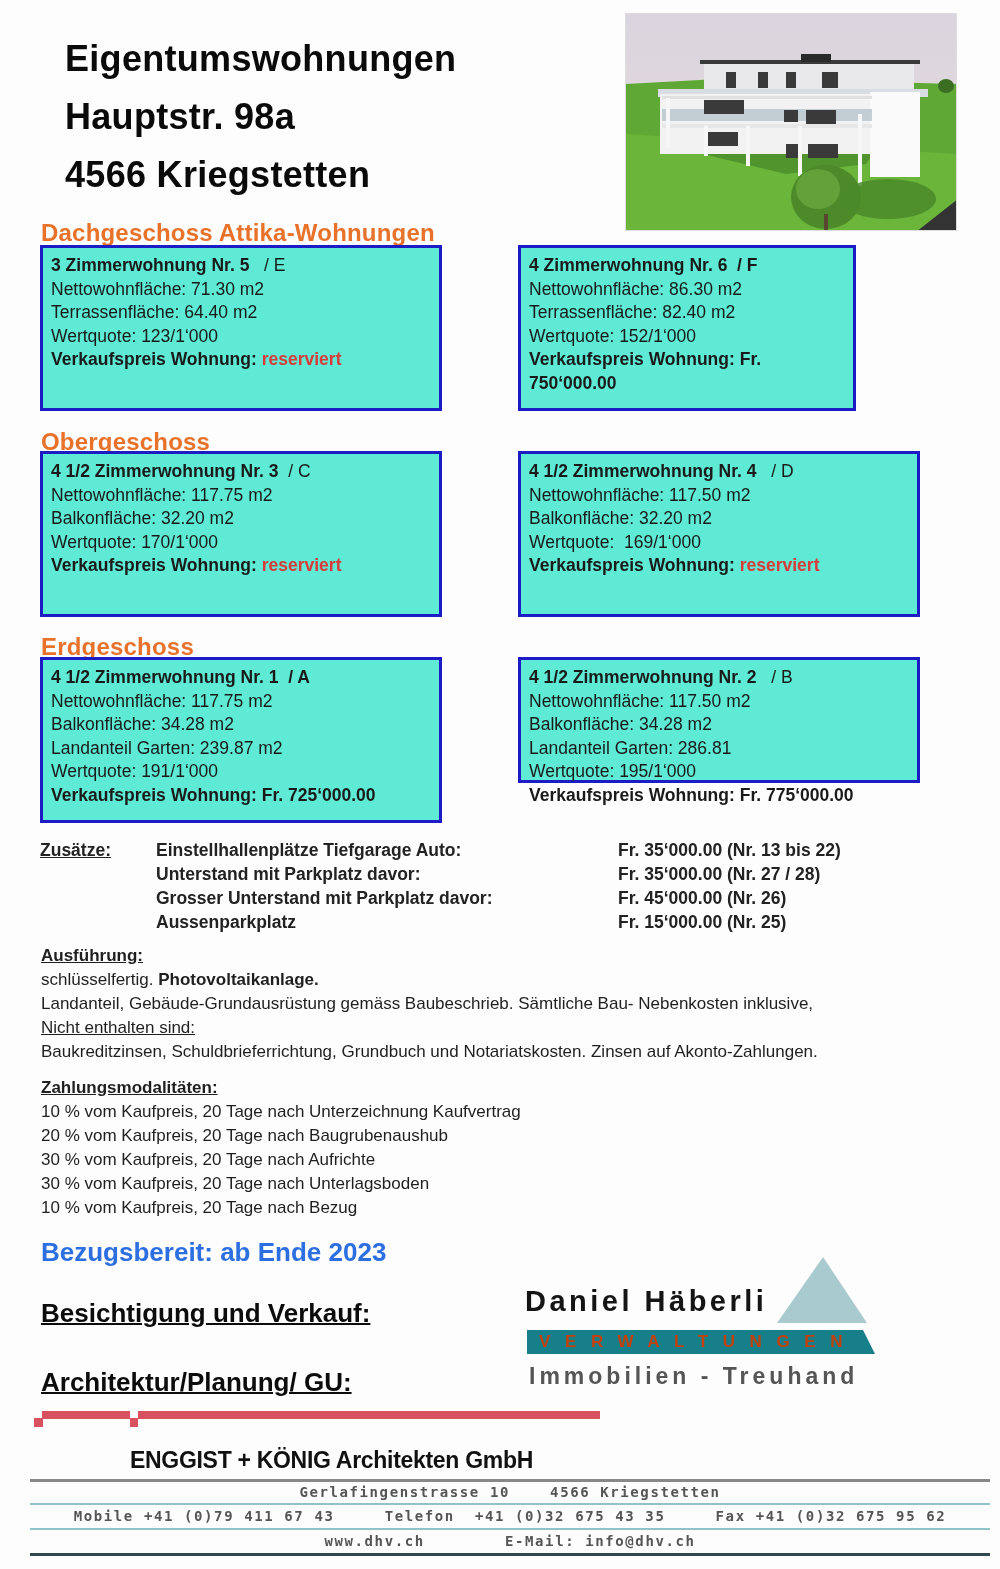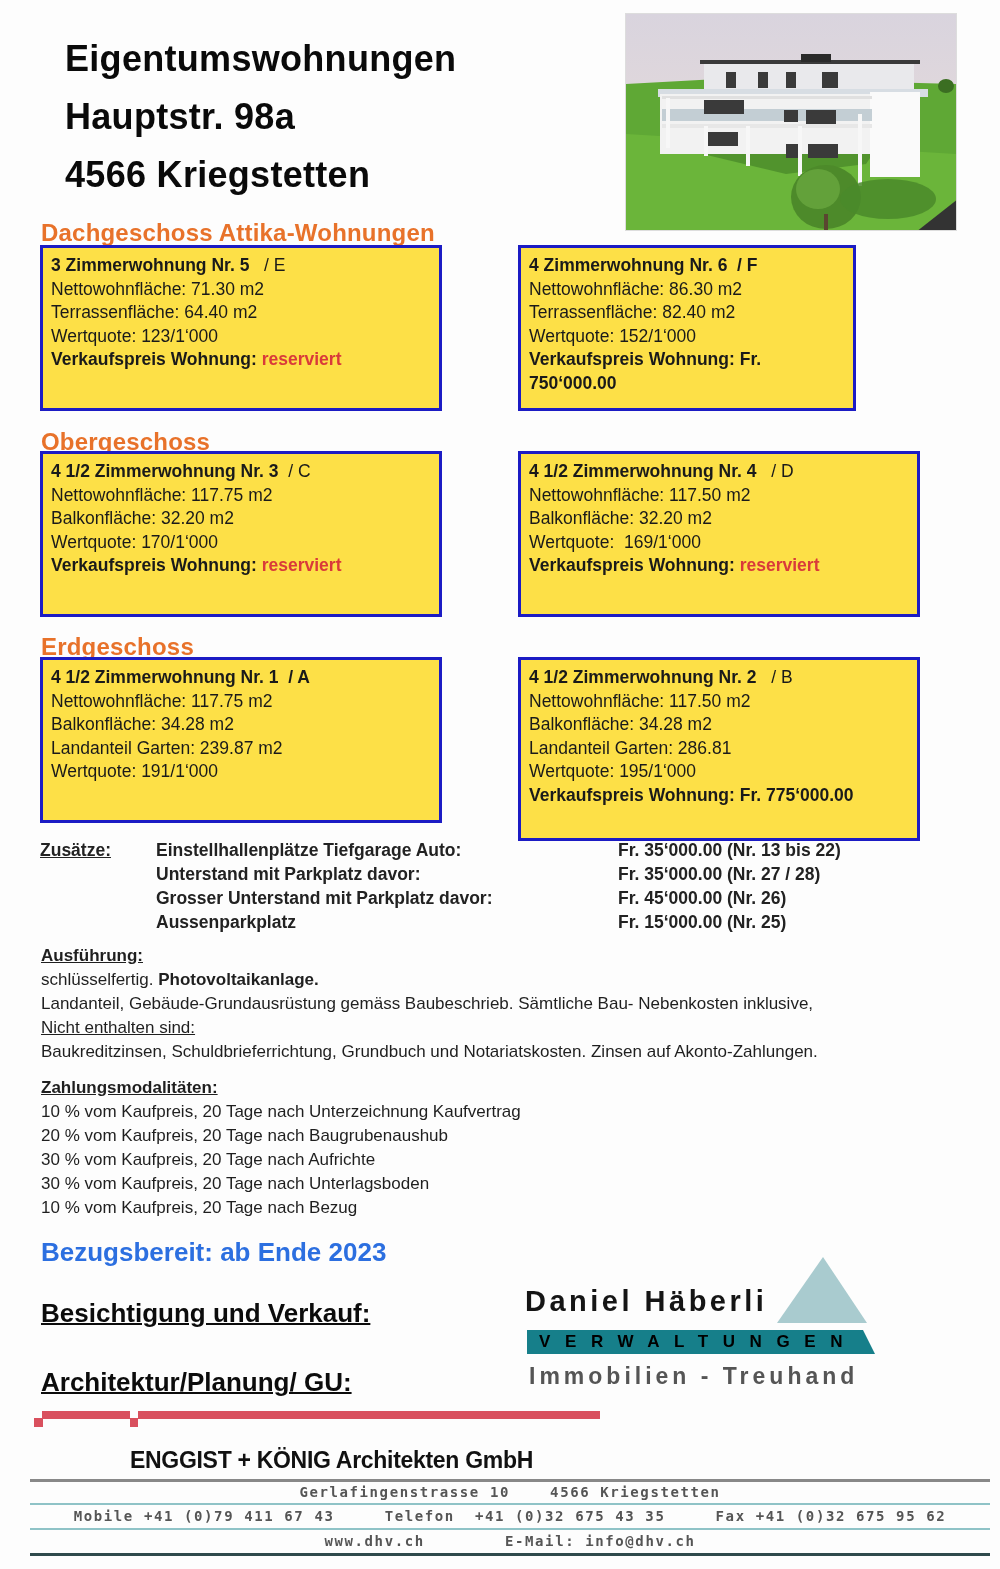--- a/index.html
+++ b/index.html
@@ -6,21 +6,21 @@
   html, body { width: 1000px; height: 1569px; background: #fdfdfd; overflow: hidden; }
   body { position: relative; font-family: "Liberation Sans", sans-serif; color: #1a1a1a; }
 
   .title { position: absolute; left: 44px; top: 30px; font-weight: bold; font-size: 36px; line-height: 58px; color: #0a0a0a; letter-spacing: 0.3px; margin-left: 21px; }
   .title div { height: 58px; }
 
   .photo { position: absolute; left: 625px; top: 13px; width: 332px; height: 218px; overflow: hidden; border: 1px solid #ddd; }
 
   .floor-heading { position: absolute; left: 41px; font-weight: bold; font-size: 24px; color: #e8722a; letter-spacing: 0.2px; }
 
-  .unit-box { position: absolute; border: 3px solid #1c1cc4; background: #fde047; padding: 6px 8px; font-size: 17.5px; line-height: 23.5px; color: #1a1a1a; }
+  .unit-box { position: absolute; border: 3px solid #1c1cc4; background: #5eead4; padding: 6px 8px; font-size: 17.5px; line-height: 23.5px; color: #1a1a1a; }
   .unit-box .hdr { font-weight: bold; }
   .unit-box .hdr span.tail { font-weight: normal; }
   .unit-box .price { font-weight: bold; }
   .unit-box .reserved { color: #d93a3a; }
 
   .extras { position: absolute; left: 40px; top: 838px; font-size: 17.5px; line-height: 24px; font-weight: bold; color: #222; }
   .extras .lbl { position: absolute; left: 0; top: 0; text-decoration: underline; }
   .extras .row { position: absolute; left: 116px; width: 860px; }
   .extras .row .name { position: absolute; left: 0; }
   .extras .row .val { position: absolute; left: 462px; white-space: nowrap; }
@@ -29,21 +29,21 @@
   .section .h { font-weight: bold; text-decoration: underline; }
   .section .u { text-decoration: underline; }
   .section b { font-weight: bold; }
 
   .ready { position: absolute; left: 41px; top: 1237px; font-size: 26px; font-weight: bold; color: #2c6fe0; }
 
   .big-u { position: absolute; left: 41px; font-size: 26px; font-weight: bold; color: #0c0c0c; text-decoration: underline; text-decoration-thickness: 2px; }
 
   .logo-dh { position: absolute; left: 525px; top: 1255px; width: 360px; height: 140px; }
   .logo-dh .name { position: absolute; left: 0; top: 30px; font-size: 29px; font-weight: bold; letter-spacing: 3.5px; color: #151515; }
-  .logo-dh .band-text { position: absolute; left: 14px; top: 77px; font-size: 17px; font-weight: bold; color: #000000; letter-spacing: 14.6px; }
+  .logo-dh .band-text { position: absolute; left: 14px; top: 77px; font-size: 17px; font-weight: bold; color: #c2410c; letter-spacing: 14.6px; }
   .logo-dh .sub { position: absolute; left: 4px; top: 108px; font-size: 23px; font-weight: bold; letter-spacing: 4px; color: #555; }
 
   .stripe { position: absolute; left: 30px; top: 1408px; width: 570px; height: 24px; }
 
   .ek-title { position: absolute; left: 130px; top: 1447px; font-size: 23px; font-weight: bold; color: #111; letter-spacing: -0.3px; }
 
   .footer-line { position: absolute; left: 30px; width: 960px; }
   .footer-text { position: absolute; left: 30px; width: 960px; text-align: center; font-family: "DejaVu Sans Mono", monospace; font-size: 14px; font-weight: bold; letter-spacing: 1.6px; color: #555; }
   .footer-text span { display: inline-block; }
 </style>
@@ -145,23 +145,24 @@
 </div>
 
 <div class="floor-heading" style="top:633px;">Erdgeschoss</div>
 
 <div class="unit-box" style="left:40px; top:657px; width:402px; height:166px;">
   <div class="hdr"><span>4 1/2 Zimmerwohnung  Nr. 1</span>&nbsp; <span>/ A</span></div>
   <div>Nettowohnfläche: 117.75 m2</div>
   <div>Balkonfläche: 34.28 m2</div>
   <div>Landanteil Garten: 239.87 m2</div>
   <div>Wertquote: 191/1‘000</div>
-</div>
-
-<div class="unit-box" style="left:518px; top:657px; width:402px; height:184px;">
+  <div class="price"><span>Verkaufspreis Wohnung:</span> <span>Fr. 725‘000.00</span></div>
+</div>
+
+<div class="unit-box" style="left:518px; top:657px; width:402px; height:126px;">
   <div class="hdr"><span>4 1/2 Zimmerwohnung  Nr. 2</span>&nbsp;&nbsp; <span class="tail">/ B</span></div>
   <div>Nettowohnfläche: 117.50 m2</div>
   <div>Balkonfläche: 34.28 m2</div>
   <div>Landanteil Garten: 286.81</div>
   <div>Wertquote: 195/1‘000</div>
   <div class="price"><span>Verkaufspreis Wohnung:</span> <span>Fr. 775‘000.00</span></div>
 </div>
 
 <div class="extras">
   <div class="lbl">Zusätze:</div>

